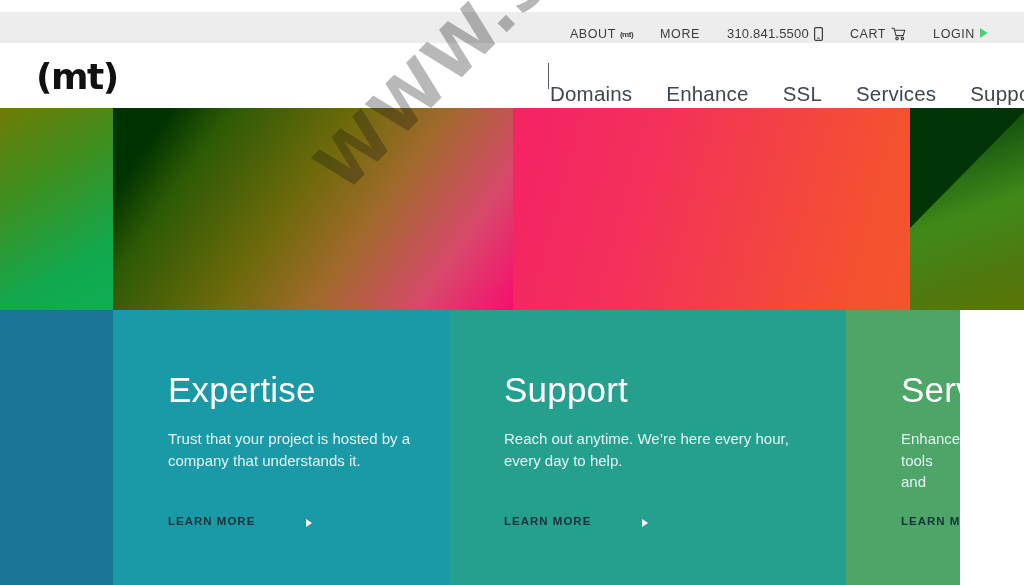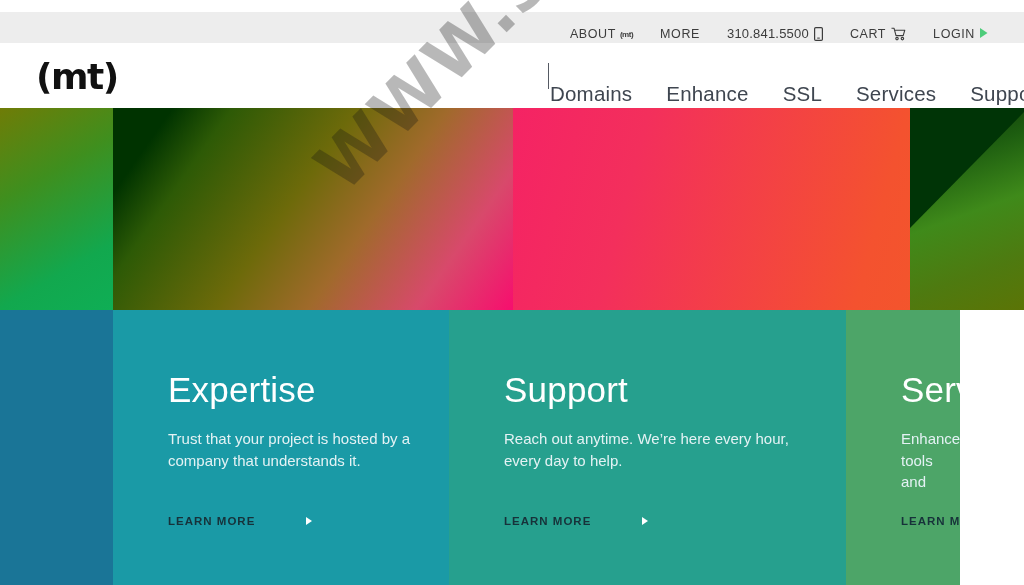--- a/index.html
+++ b/index.html
@@ -137,21 +137,21 @@
   }
   .card-desc {
     font-size: 15px; line-height: 21.5px;
     color: #e4f2f4; font-weight: 400;
     max-width: 300px; white-space: pre-line;
   }
   .learn-more {
     position: absolute; bottom: 58px;
     font-size: 11.5px; font-weight: 700;
     letter-spacing: 1px; color: #17323a;
-    display: flex; align-items: center;
+    display: flex; align-items: flex-end;
     white-space: nowrap;
     cursor: pointer;
     gap: 43px;
   }
   .c2 .learn-more, .c3 .learn-more, .c4 .learn-more { left: 55px; }
   .lm-arrow {
     display: inline-block; margin-left: 8px;
     width: 0; height: 0;
     border-left: 6px solid #ffffff;
     border-top: 4px solid transparent;

